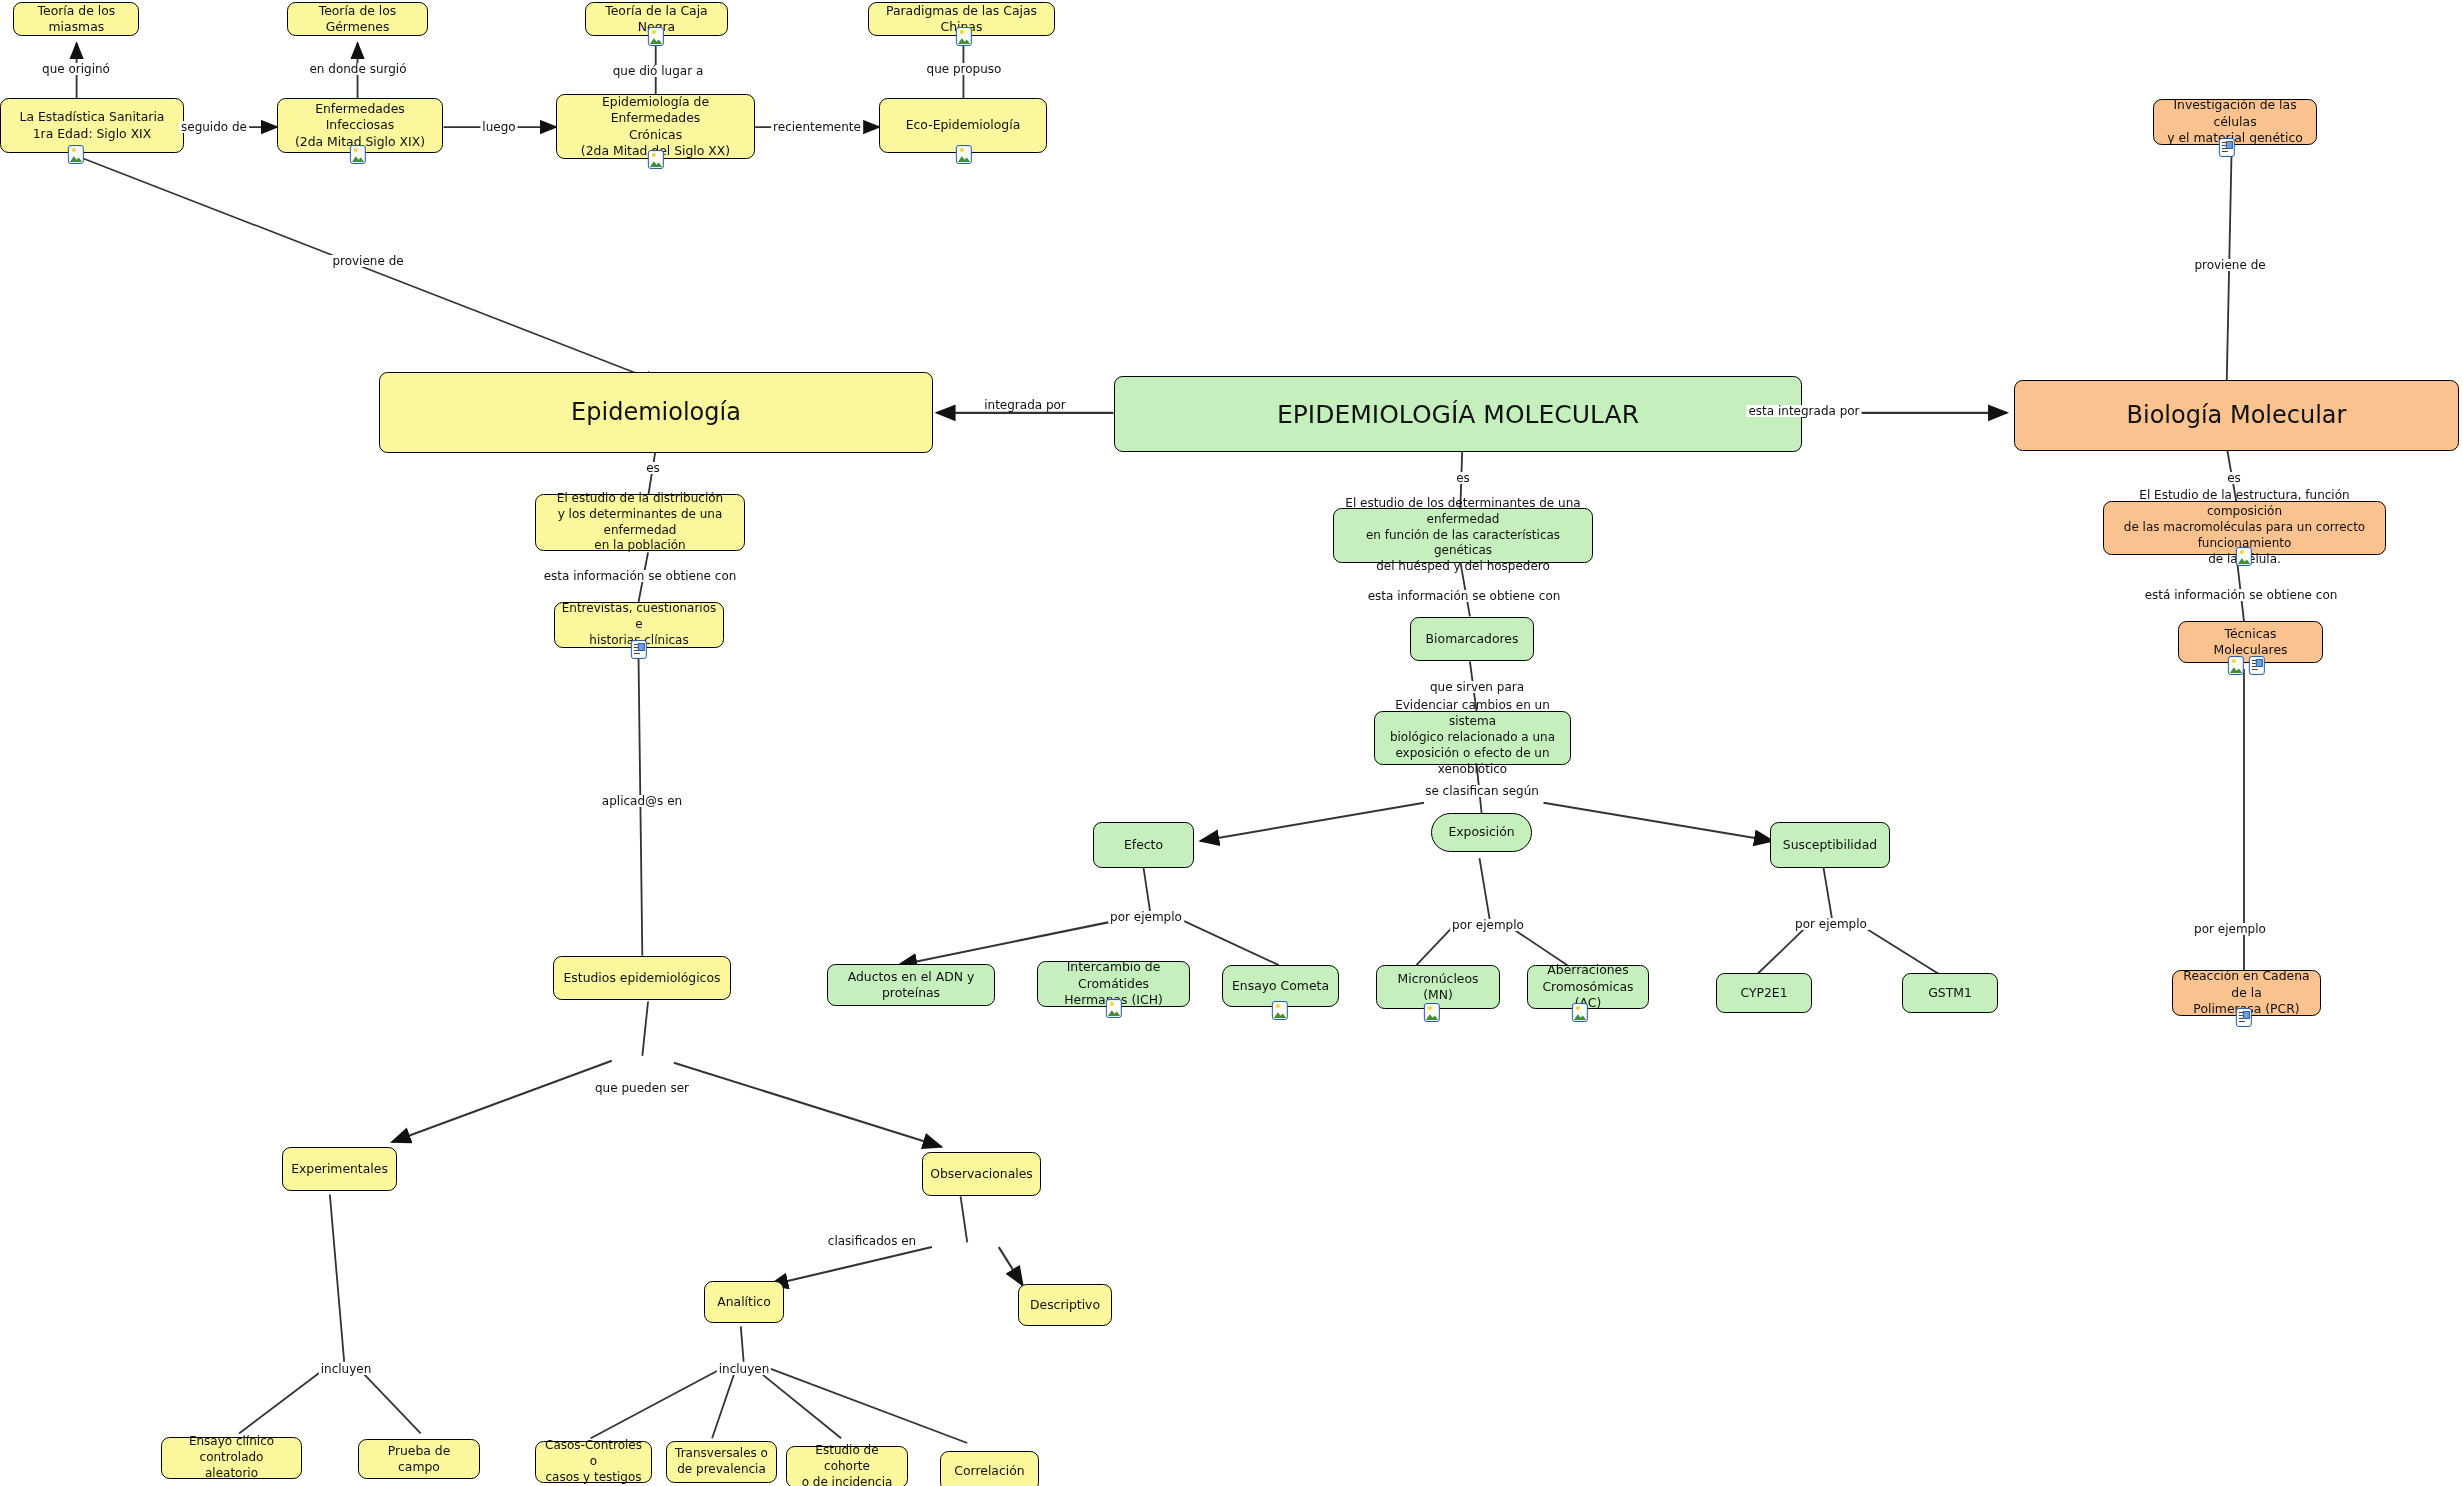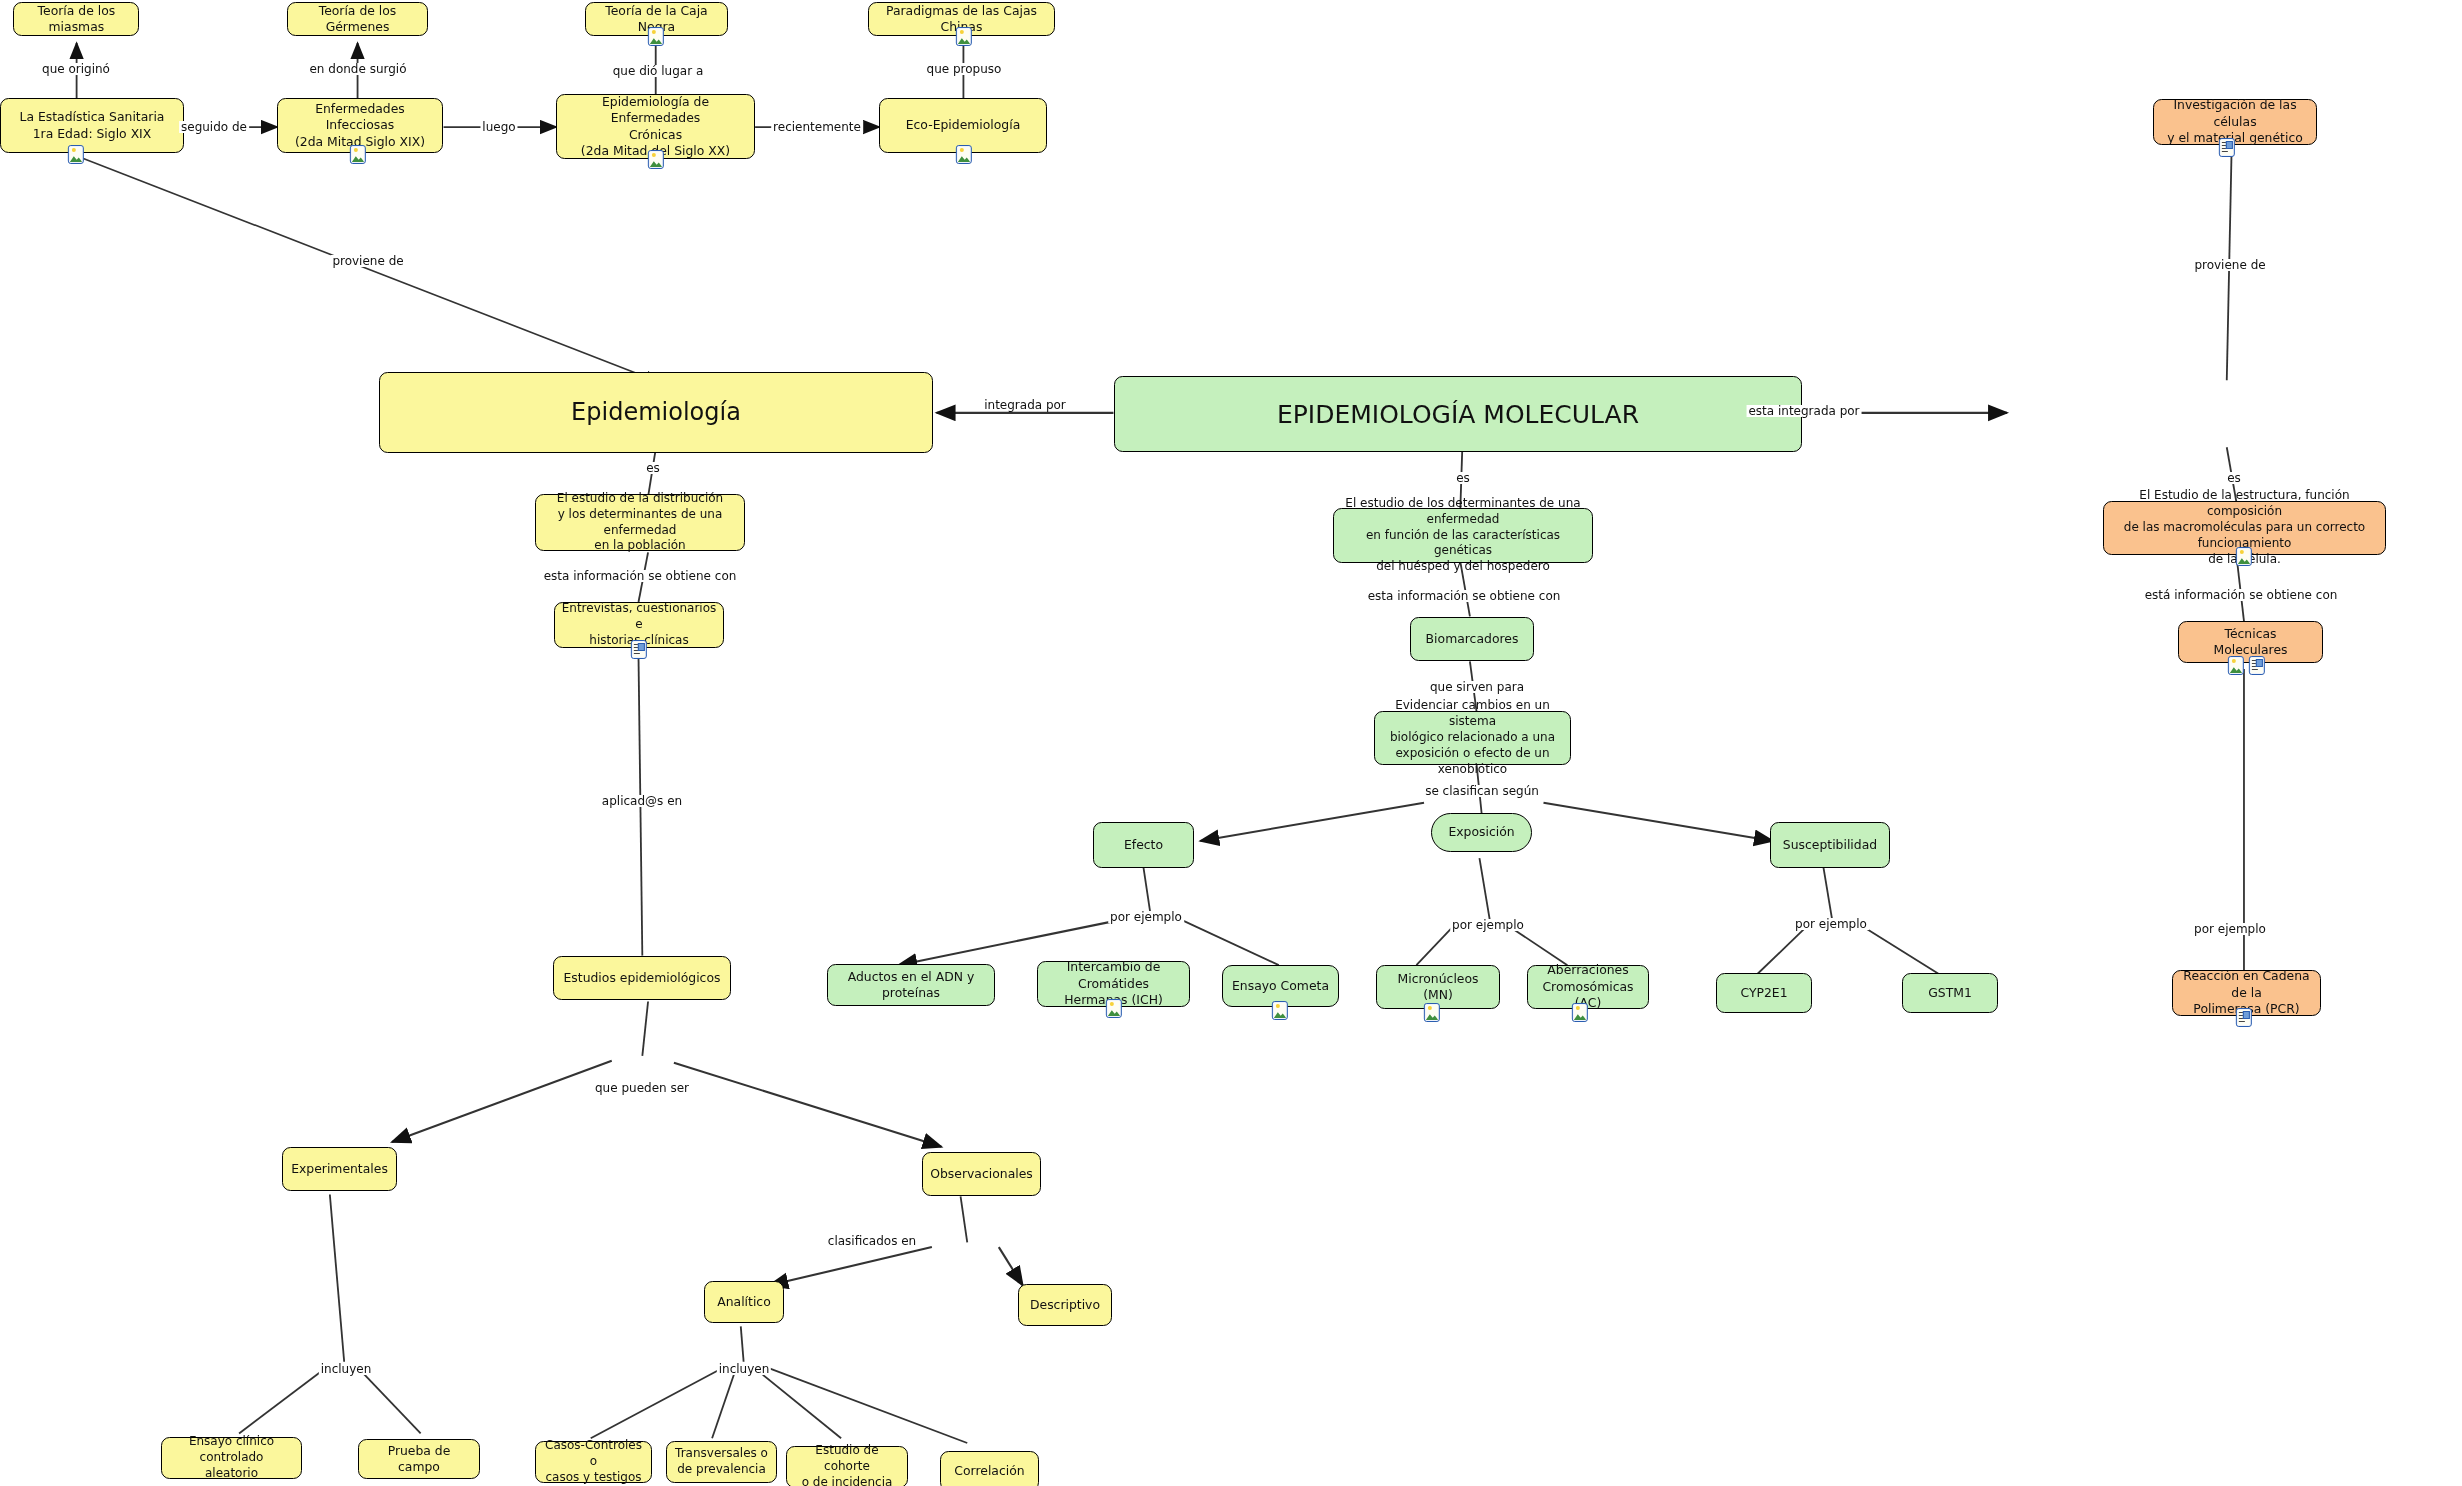--- a/index.html
+++ b/index.html
@@ -218,20 +218,21 @@
       <i class="l4"></i>
       <i class="thumb"></i>
     </span>
 
   <span class="lbl" style="left:2230px;top:265px;">proviene de</span>
 
   <div class="node green n-huge" style="left:1114px;top:376px;width:688px;height:76px;">EPIDEMIOLOGÍA MOLECULAR</div>
 
   <div class="node yellow n-big" style="left:379px;top:372px;width:554px;height:81px;">Epidemiología</div>
 
+  <div class="node orange n-big" style="left:2014px;top:380px;width:445px;height:71px;">Biología Molecular</div>
 
   <span class="lbl" style="left:1025px;top:405px;">integrada por</span>
   <span class="lbl" style="left:1804px;top:411px;">esta integrada por</span>
 
   <span class="lbl" style="left:653px;top:468px;">es</span>
   <span class="lbl" style="left:1463px;top:478px;">es</span>
   <span class="lbl" style="left:2234px;top:478px;">es</span>
 
   <div class="node yellow n-xs" style="left:535px;top:494px;width:210px;height:57px;">El estudio de la distribución
 y los determinantes de una enfermedad

